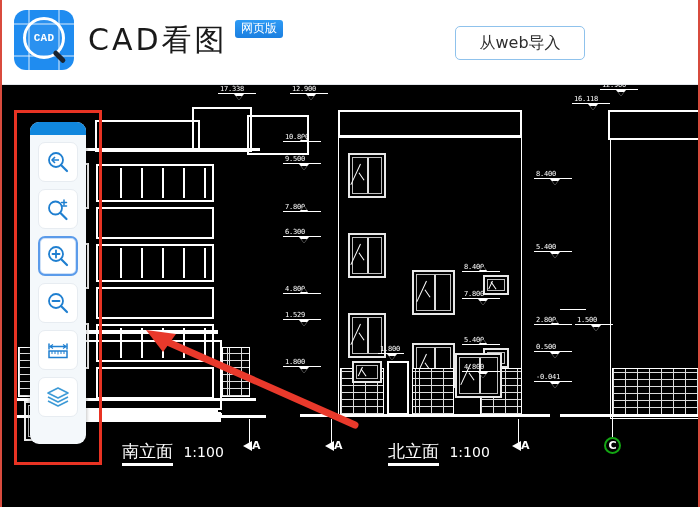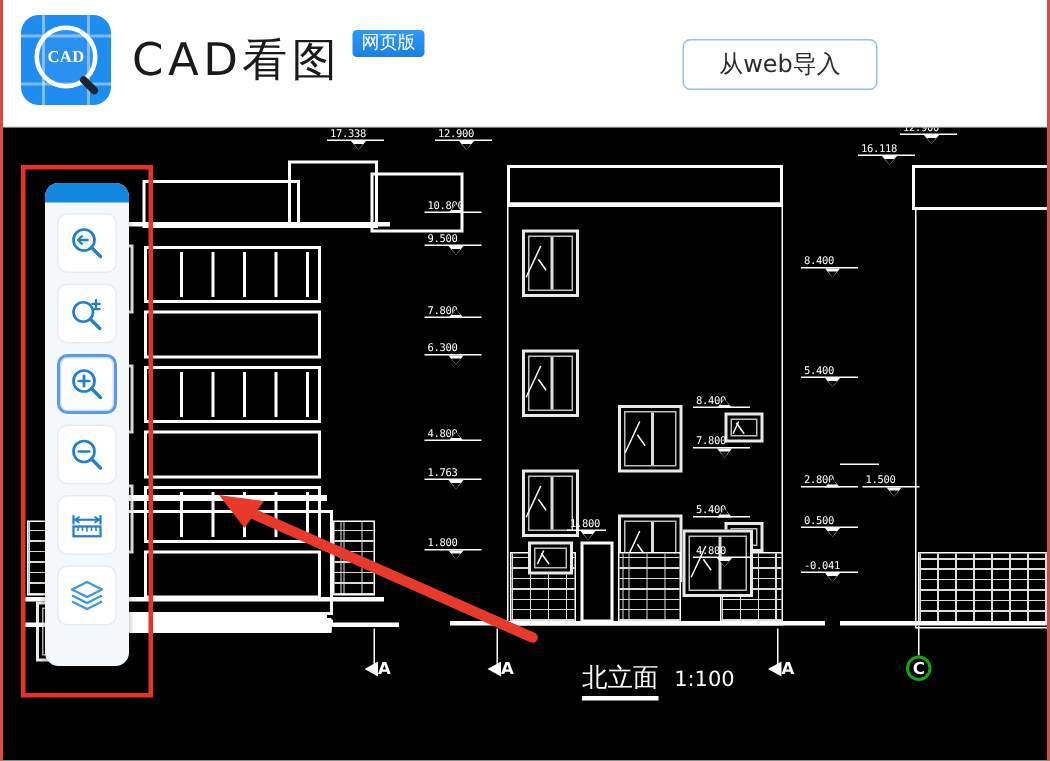--- a/index.html
+++ b/index.html
@@ -26,21 +26,21 @@
   .logo .gl-h1{left:0;top:13px;height:2px;width:60px;}
   .logo .gl-h2{left:0;top:45px;height:2px;width:60px;}
   .logo .mag{
     position:absolute;left:9px;top:7px;width:36px;height:36px;
     border:3px solid #ffffff;border-radius:50%;
     display:flex;align-items:center;justify-content:center;
     background:rgba(255,255,255,.05);
   }
   .logo .mag span{
     color:#ffffff;font-size:11px;font-weight:700;letter-spacing:.3px;
-    font-family:Liberation Serif, serif;
+    font-family:Liberation Mono, monospace;
   }
   .logo .handle{
     position:absolute;left:40px;top:39px;width:15px;height:5px;
     background:#1b2430;border-radius:3px;
     transform:rotate(45deg);transform-origin:left center;
   }
   .app-title{
     position:absolute;left:88px;top:20px;
     font-size:30px;color:#1a1a1a;letter-spacing:3px;
     font-family:"DejaVu Sans","Liberation Sans",sans-serif;
@@ -370,21 +370,21 @@
       <span class="val">6.300</span>
       <span class="ln"></span>
         <span class="tri"></span>
     </div>
     <div class="elev up" style="left:283px;top:212px;">
       <span class="val">4.800</span>
       <span class="ln"></span>
         <span class="tri"></span>
     </div>
     <div class="elev" style="left:283px;top:238px;">
-      <span class="val">1.763</span>
+      <span class="val">1.529</span>
       <span class="ln"></span>
         <span class="tri"></span>
     </div>
     <div class="elev" style="left:283px;top:285px;">
       <span class="val">1.800</span>
       <span class="ln"></span>
         <span class="tri"></span>
     </div>
 
     <div class="elev up" style="left:462px;top:190px;">
@@ -453,20 +453,24 @@
       <span class="stem"></span>
       <span class="head"></span>
       <span class="lbl">A</span>
     </div>
     <div class="cut" style="left:512px;top:360px;">
       <span class="stem"></span>
       <span class="head"></span>
       <span class="lbl">A</span>
     </div>
 
+    <div class="sect" style="left:122px;top:355px;">
+      <span class="name">南立面</span>
+      <span class="scale">1:100</span>
+    </div>
     <div class="sect" style="left:388px;top:355px;">
       <span class="name">北立面</span>
       <span class="scale">1:100</span>
     </div>
 
     <div class="w" style="left:612px;top:332px;width:1px;height:20px;"></div>
     <div class="bubble" style="left:604px;top:352px;">C</div>
 
   </div>
 

